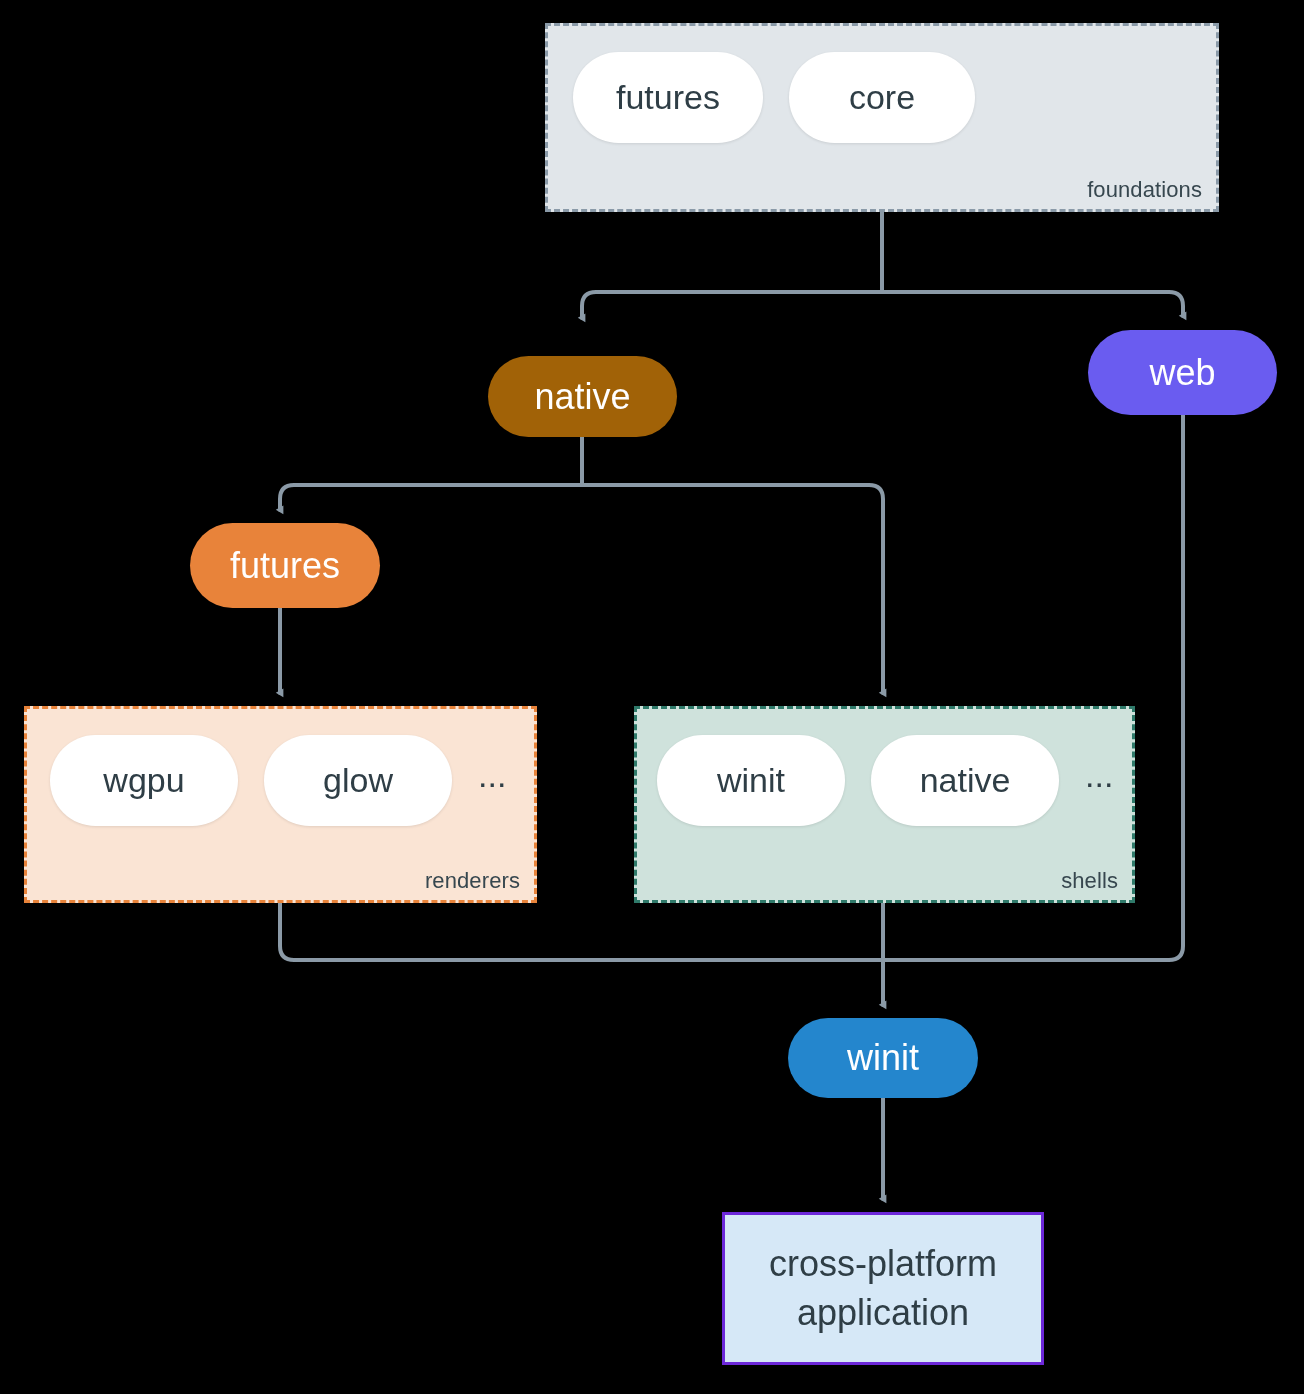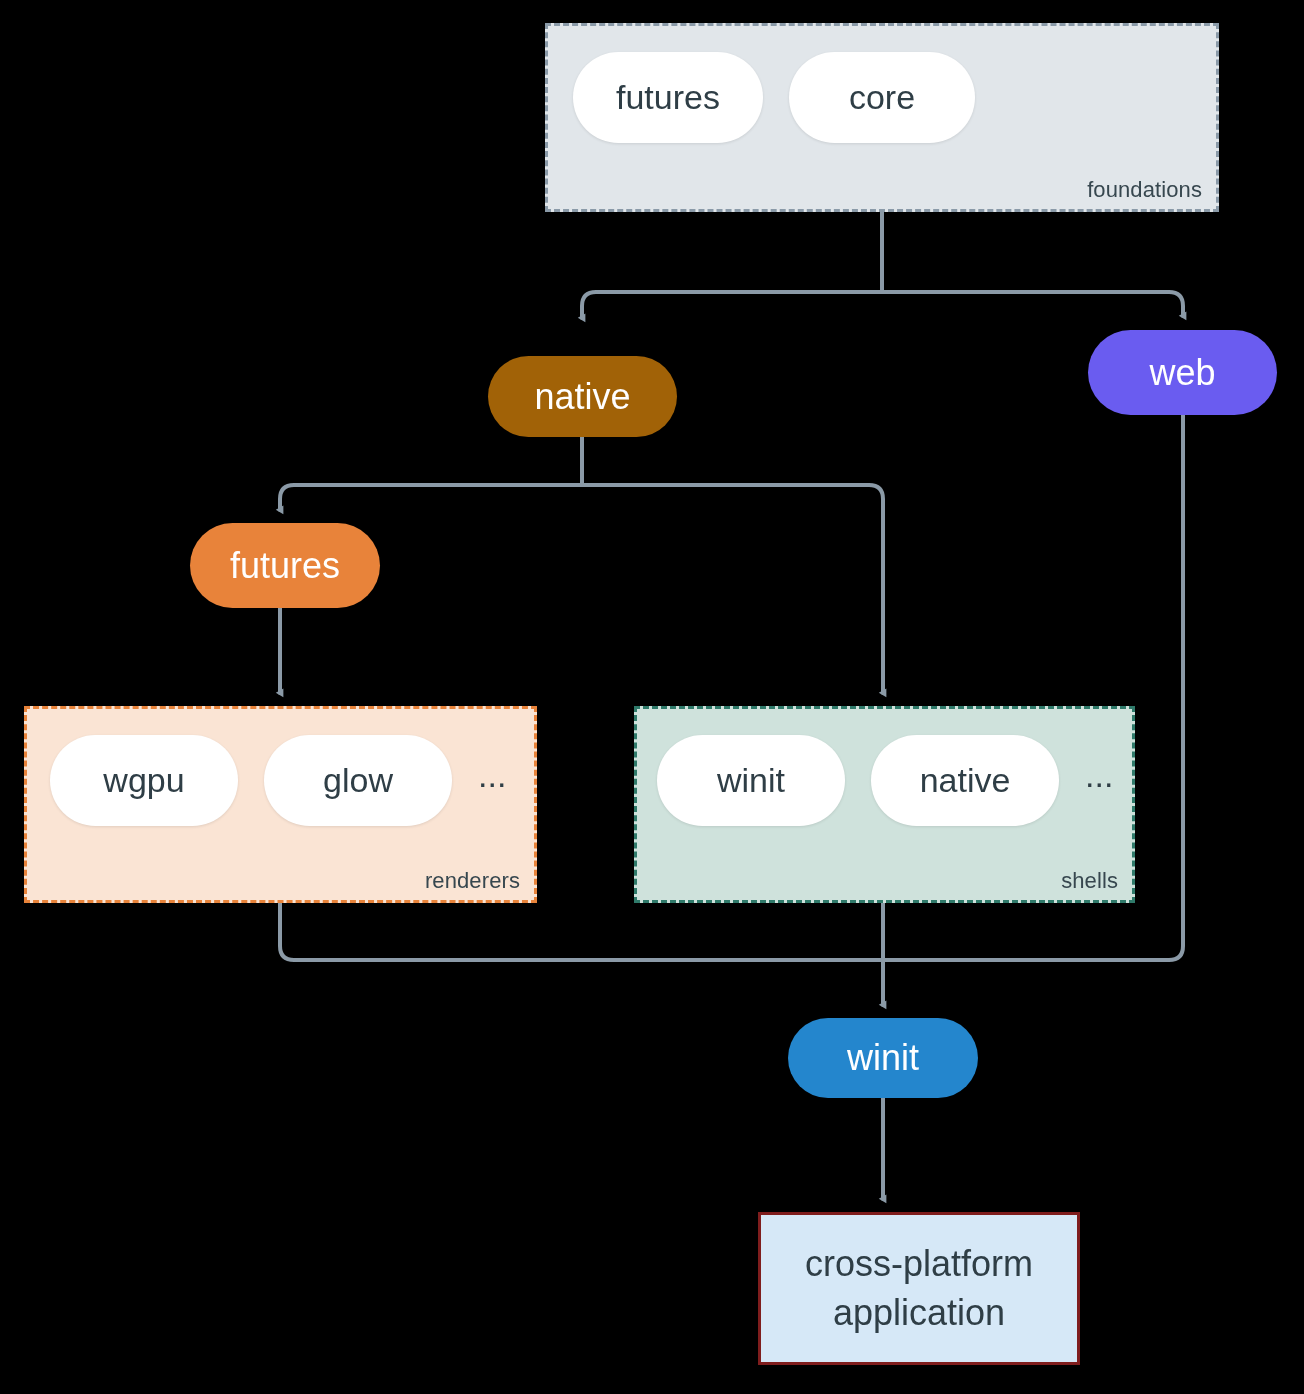--- a/index.html
+++ b/index.html
@@ -70,25 +70,24 @@
     font-size: 36px;
     box-sizing: border-box;
   }
   .rect-node {
     position: absolute;
     display: flex;
     flex-direction: column;
     align-items: center;
     justify-content: center;
     box-sizing: border-box;
-    border: 3px solid #7f1d1d;
+    border: 3px solid #6d28d9;
     font-size: 36px;
     color: #2f3e46;
     line-height: 1.35;
-    margin-left: 36px;
   }
 
   
   #foundations-group { left: 545px; top: 23px; width: 674px; height: 189px; }
   #foundations-chips { left: 573px; top: 52px; }
   #chip-core    { width: 186px; height: 91px; }
   #chip-futures { width: 190px; height: 91px; }
   #chip-style   { width: 186px; height: 91px; }
 
   #node-native { left: 488px; top: 332px; width: 189px; height: 81px; }

